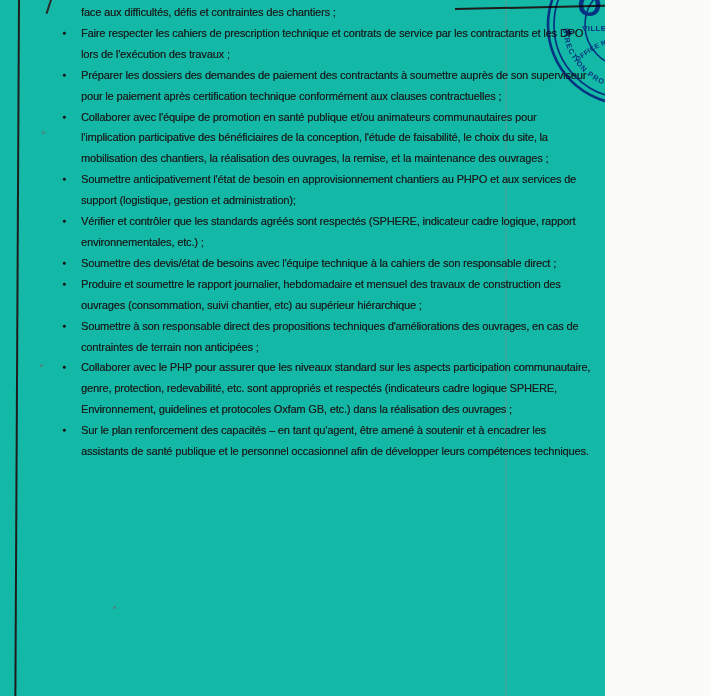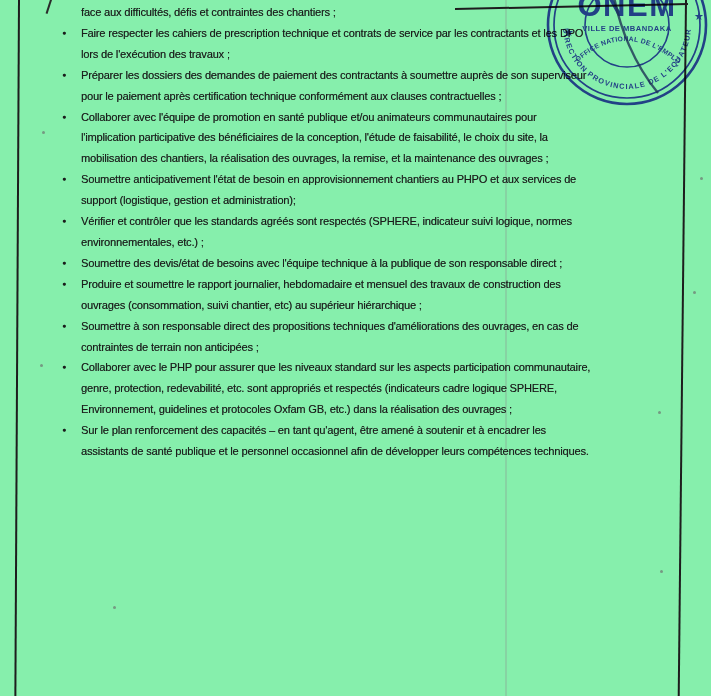--- a/index.html
+++ b/index.html
@@ -4,22 +4,22 @@
 <style>
   html, body {
     margin: 0; padding: 0;
     width: 711px; height: 696px;
     overflow: hidden;
     background: #fbfbf9;
     font-family: "Liberation Sans", sans-serif;
   }
   .page {
     position: absolute; inset: 0;
-    width: 711px; height: 696px;
-    background: #86efac;
+    width: 605px; height: 696px;
+    background: #14b8a6;
     overflow: hidden;
   }
   
   .border-left {
     position: absolute; left: 18px; top: 0; width: 2px; height: 696px;
     background: #1d1d1d; transform: rotate(0.3deg); transform-origin: top center;
   }
   .border-right {
     position: absolute; left: 685px; top: 0; width: 2px; height: 696px;
     background: #1d1d1d; transform: rotate(0.6deg); transform-origin: top center;
@@ -86,23 +86,23 @@
       <li>face aux difficultés, défis et contraintes des chantiers ;</li>
       <li class="bulleted">Faire respecter les cahiers de prescription technique et contrats de service par les contractants et les DPO
 lors de l'exécution des travaux ;</li>
       <li class="bulleted">Préparer les dossiers des demandes de paiement des contractants à soumettre auprès de son superviseur
 pour le paiement après certification technique conformément aux clauses contractuelles ;</li>
       <li class="bulleted">Collaborer avec l'équipe de promotion en santé publique et/ou animateurs communautaires pour
 l'implication participative des bénéficiaires de la conception, l'étude de faisabilité, le choix du site, la
 mobilisation des chantiers, la réalisation des ouvrages, la remise, et la maintenance des ouvrages ;</li>
       <li class="bulleted">Soumettre anticipativement l'état de besoin en approvisionnement chantiers au PHPO et aux services de
 support (logistique, gestion et administration);</li>
-      <li class="bulleted">Vérifier et contrôler que les standards agréés sont respectés (SPHERE, indicateur suivi logique, normes
+      <li class="bulleted">Vérifier et contrôler que les standards agréés sont respectés (SPHERE, indicateur cadre logique, rapport
 environnementales, etc.) ;</li>
-      <li class="bulleted">Soumettre des devis/état de besoins avec l'équipe technique à la publique de son responsable direct ;</li>
+      <li class="bulleted">Soumettre des devis/état de besoins avec l'équipe technique à la cahiers de son responsable direct ;</li>
       <li class="bulleted">Produire et soumettre le rapport journalier, hebdomadaire et mensuel des travaux de construction des
 ouvrages (consommation, suivi chantier, etc) au supérieur hiérarchique ;</li>
       <li class="bulleted">Soumettre à son responsable direct des propositions techniques d'améliorations des ouvrages, en cas de
 contraintes de terrain non anticipées ;</li>
       <li class="bulleted">Collaborer avec le PHP pour assurer que les niveaux standard sur les aspects participation communautaire,
 genre, protection, redevabilité, etc. sont appropriés et respectés (indicateurs cadre logique SPHERE,
 Environnement, guidelines et protocoles Oxfam GB, etc.) dans la réalisation des ouvrages ;</li>
       <li class="bulleted">Sur le plan renforcement des capacités – en tant qu'agent, être amené à soutenir et à encadrer les
 assistants de santé publique et le personnel occasionnel afin de développer leurs compétences techniques.</li>
     </ul>

